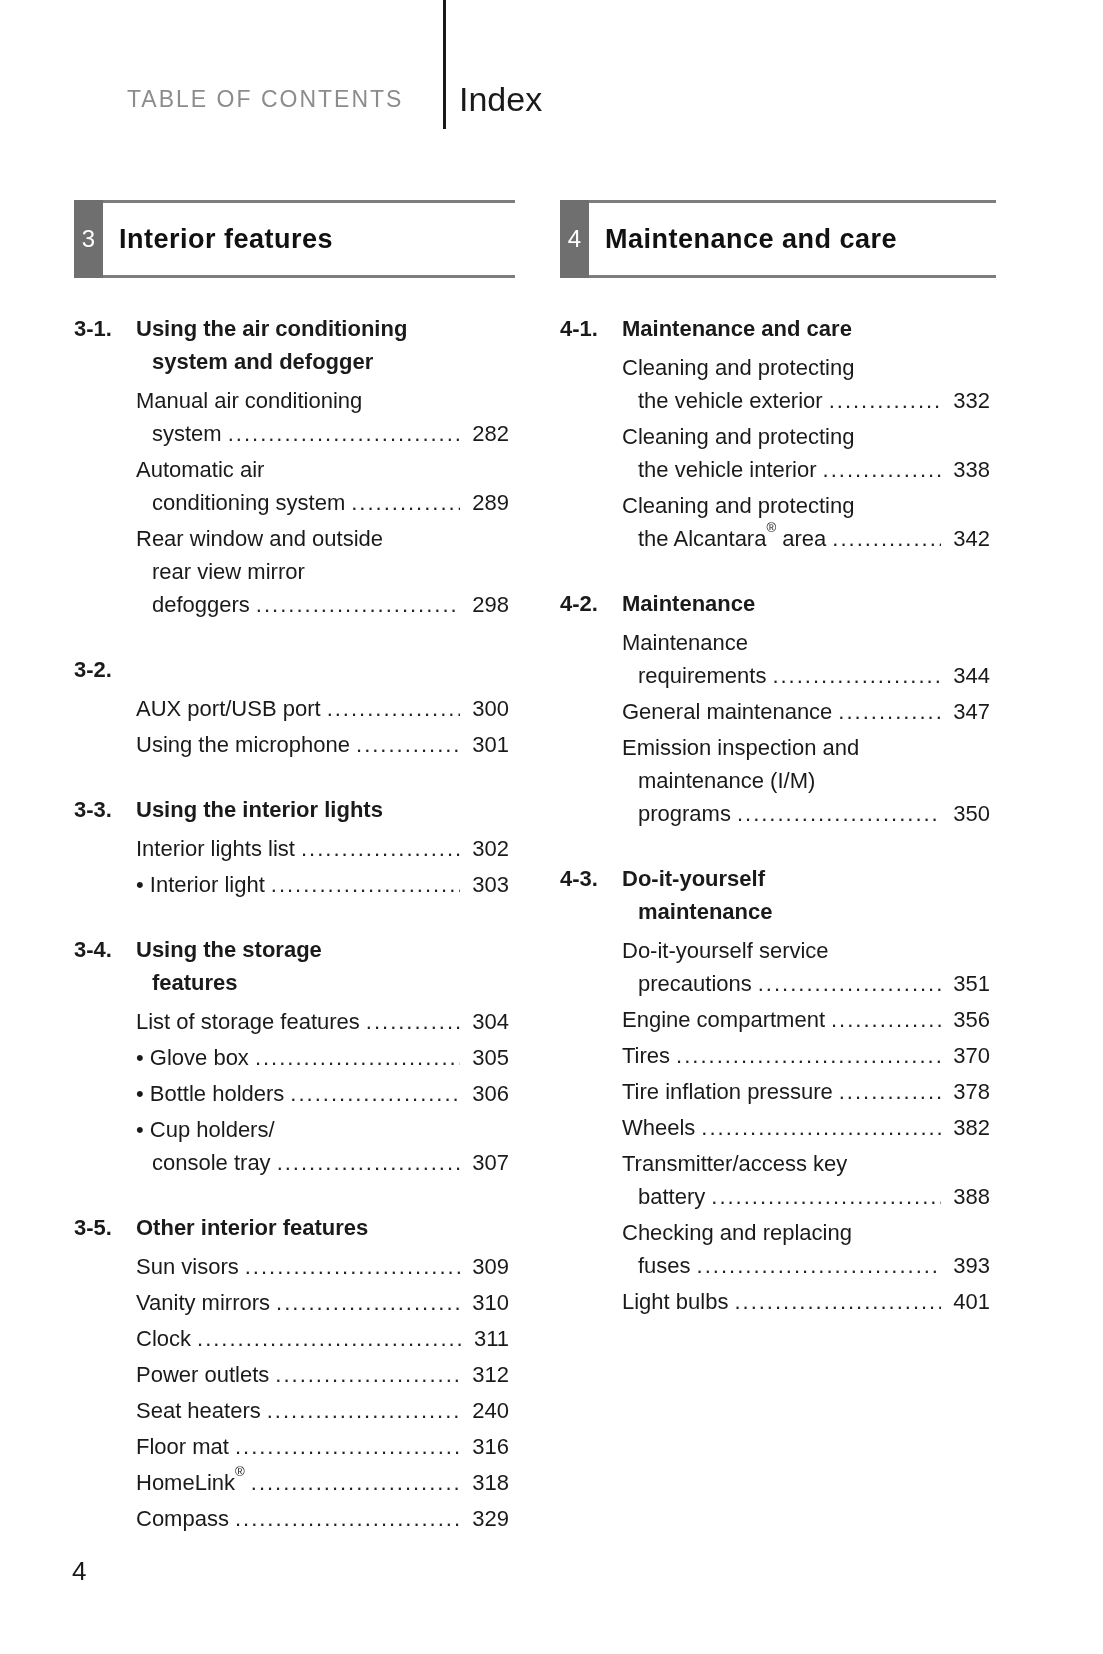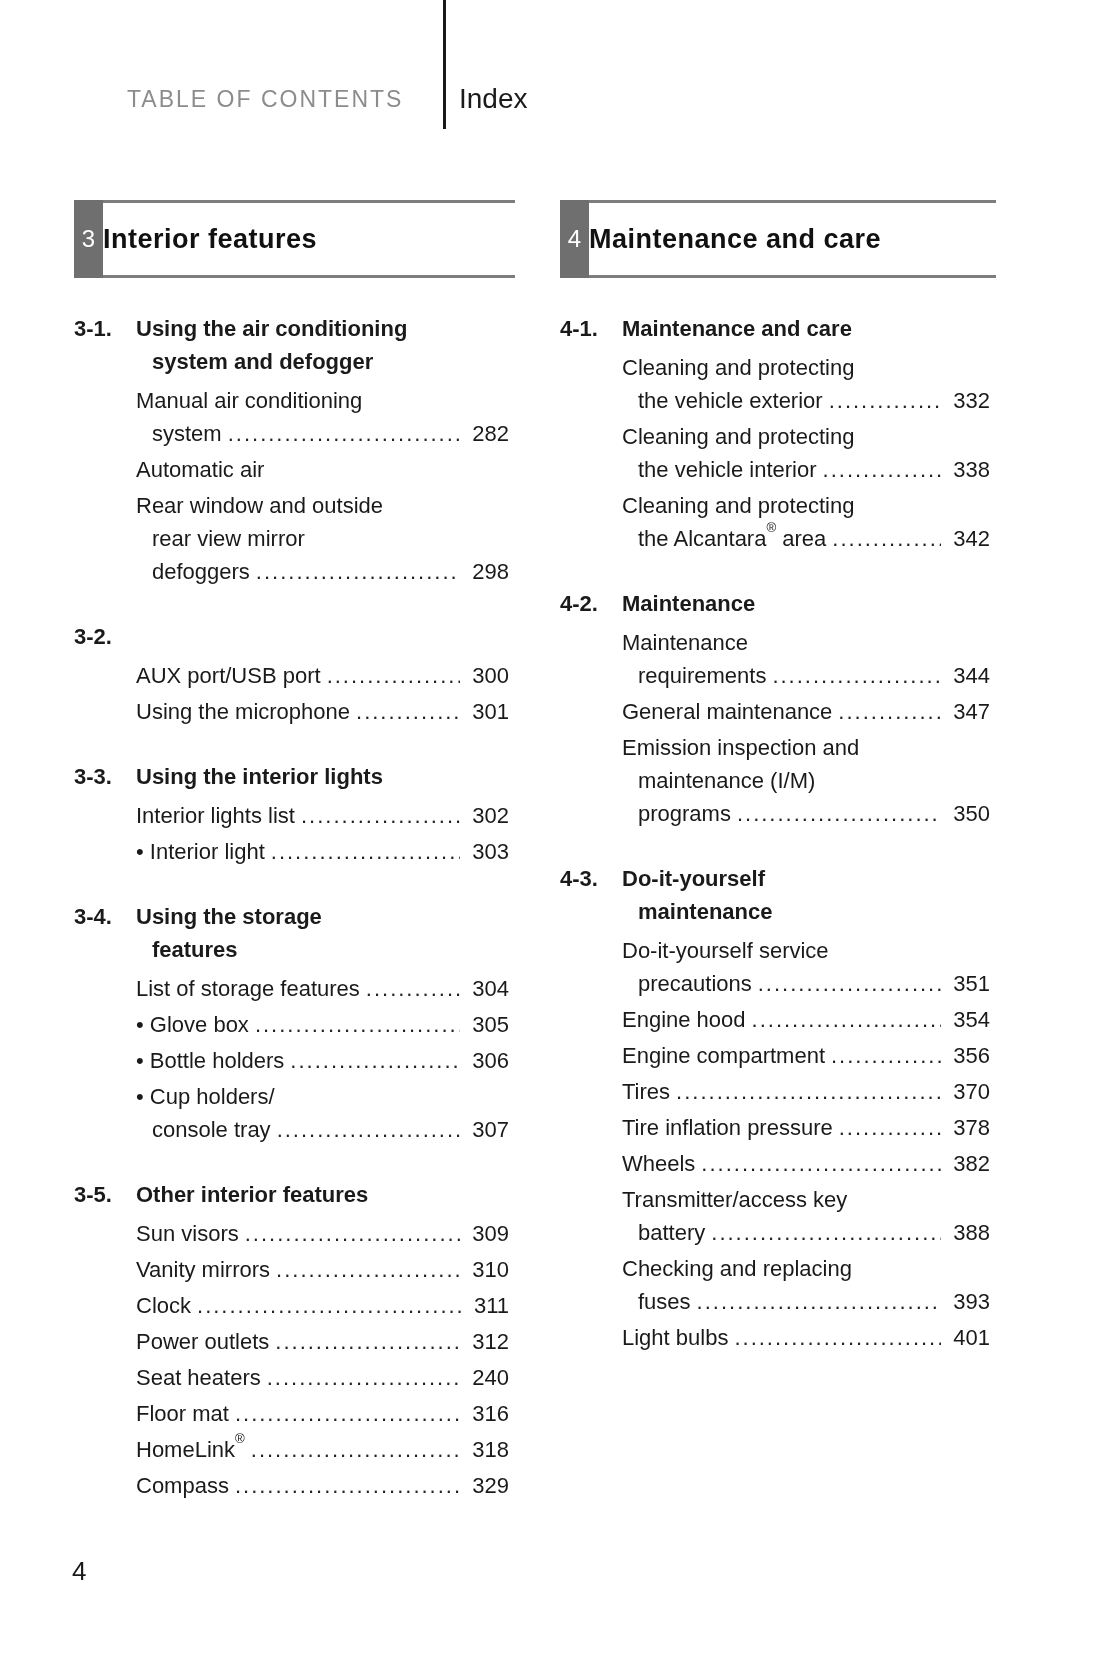--- a/index.html
+++ b/index.html
@@ -12,35 +12,35 @@
   }
   
   .hdr-toc{
     position:absolute; left:127px; top:84px; font-size:23px; line-height:30px;
     color:var(--toc-gray); letter-spacing:2px;
   }
   .hdr-rule{
     position:absolute; left:443px; top:0; width:3px; height:129px; background:#1a1a1a;
   }
   .hdr-index{
-    position:absolute; left:459px; top:84px; font-size:28px; line-height:30px; color:var(--ink);
+    position:absolute; left:459px; top:84px; font-size:34px; line-height:30px; color:var(--ink);
   }
   
   .col{position:absolute; top:200px;}
   .col-left{left:74px; width:441px;}
   .col-right{left:560px; width:436px;}
   
   .chapter-header{display:flex; height:78px;}
   .chapter-num{
     flex:none; width:29px; background:var(--tab-bg); color:#ffffff;
     font-size:24px; display:flex; align-items:center; justify-content:center;
   }
   .chapter-rest{
     flex:1; box-sizing:border-box; border-top:3px solid var(--rule); border-bottom:3px solid var(--rule);
-    display:flex; align-items:center; 
+    display:flex; align-items:center; padding-left:16px;
   }
   .chapter-title{font-size:27px; font-weight:bold; letter-spacing:0.5px; color:#111;}
   
   .sections{margin-top:34px; padding-right:6px; font-size:22px; line-height:33px;}
   .section + .section{margin-top:32px;}
   .section-head{display:flex; font-weight:bold; margin-bottom:6px;}
   .section-num{flex:none; width:62px;}
   .section-title{flex:1;}
   .tline.cont{padding-left:16px;}
   .entry{margin-left:62px; margin-bottom:3px;}
@@ -85,20 +85,25 @@
           <div class="entry">
             <div class="eline">Manual air conditioning</div>
             <div class="lastline cont">
               <span class="etext">system</span>
               <span class="leader"></span>
               <span class="epage">282</span>
             </div>
           </div>
           <div class="entry">
             <div class="eline">Automatic air</div>
+            <div class="lastline cont">
+              <span class="etext">conditioning system</span>
+              <span class="leader"></span>
+              <span class="epage">289</span>
+            </div>
           </div>
           <div class="entry">
             <div class="eline">Rear window and outside</div>
             <div class="eline cont">rear view mirror</div>
             <div class="lastline cont">
               <span class="etext">defoggers</span>
               <span class="leader"></span>
               <span class="epage">298</span>
             </div>
           </div>
@@ -332,27 +337,20 @@
           <div class="entry">
             <div class="eline">Do-it-yourself service</div>
             <div class="lastline cont">
               <span class="etext">precautions</span>
               <span class="leader"></span>
               <span class="epage">351</span>
             </div>
           </div>
           <div class="entry">
             <div class="lastline">
-              <span class="etext">Engine hood</span>
-              <span class="leader"></span>
-              <span class="epage">354</span>
-            </div>
-          </div>
-          <div class="entry">
-            <div class="lastline">
               <span class="etext">Engine compartment</span>
               <span class="leader"></span>
               <span class="epage">356</span>
             </div>
           </div>
           <div class="entry">
             <div class="lastline">
               <span class="etext">Tires</span>
               <span class="leader"></span>
               <span class="epage">370</span>

